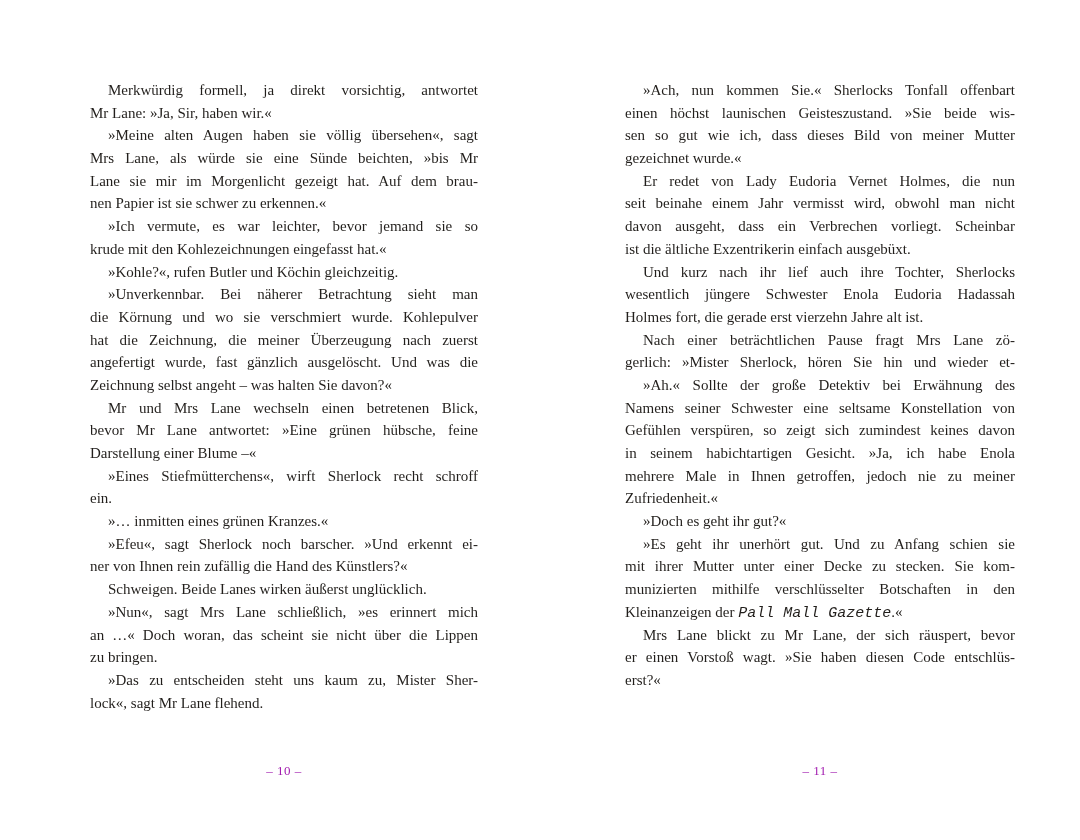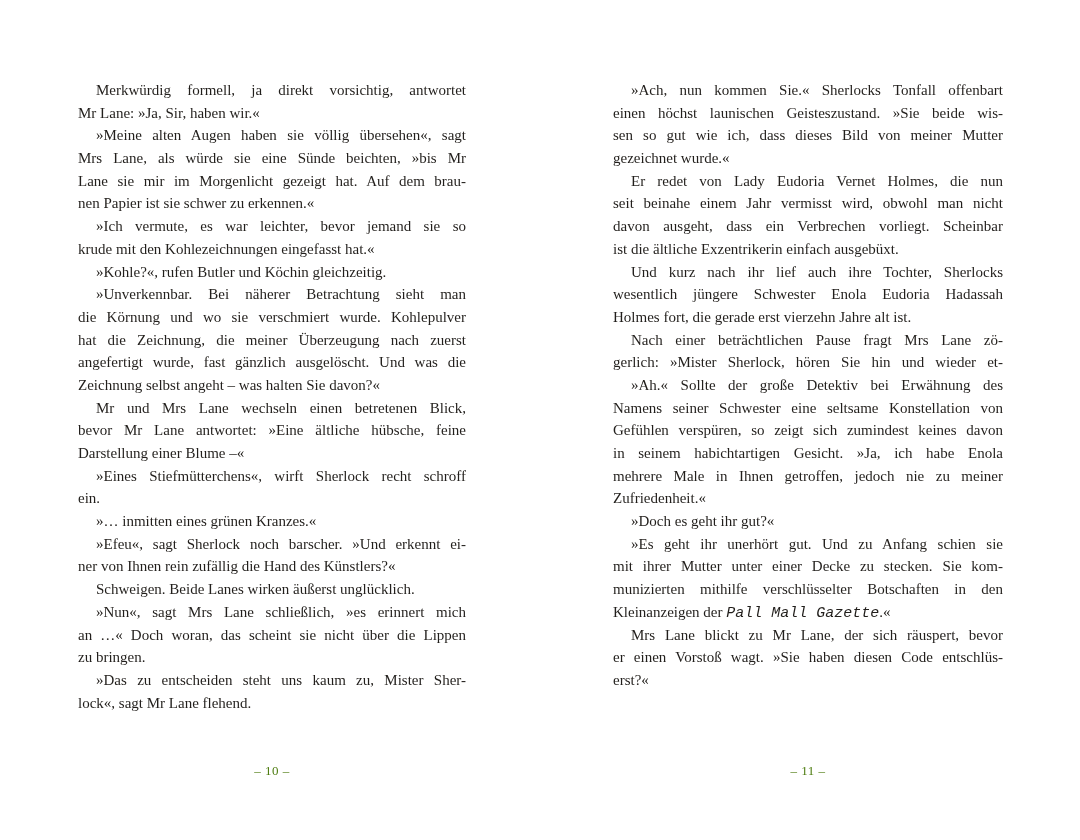--- a/index.html
+++ b/index.html
@@ -11,20 +11,21 @@
     height: 840px;
     background: #ffffff;
     font-family: "Liberation Serif", "DejaVu Serif", serif;
     color: #221f1c;
     overflow: hidden;
   }
   .spread {
     position: relative;
     width: 996px;
     height: 840px;
+    margin-left: 12px;
   }
   .page-text {
     position: absolute;
     top: 79px;
     font-size: 15px;
     line-height: 22.7px;
   }
   #page-left  { left: 78px;  width: 388px; }
   #page-right { left: 613px; width: 390px; }
   .line {
@@ -45,21 +46,21 @@
   .line i {
     font-style: italic;
     font-family: Liberation Mono, monospace;
   }
   .page-number {
     position: absolute;
     top: 763px;
     font-size: 13px;
     line-height: 16px;
     text-align: center;
-    color: #4d7c0f;
+    color: #a21caf;
     letter-spacing: 0.5px;
   }
   #pagenum-left  { left: 78px;  width: 388px; }
   #pagenum-right { left: 613px; width: 390px; }
 </style>
 </head>
 <body style="background: rgb(255, 255, 255); color: rgb(34, 31, 28);">
 
 <div class="spread">
 
@@ -73,21 +74,21 @@
         <div class="line end">nen Papier ist sie schwer zu erkennen.«</div>
         <div class="line indent">»Ich vermute, es war leichter, bevor jemand sie so</div>
         <div class="line end">krude mit den Kohlezeichnungen eingefasst hat.«</div>
         <div class="line indent end">»Kohle?«, rufen Butler und Köchin gleichzeitig.</div>
         <div class="line indent">»Unverkennbar. Bei näherer Betrachtung sieht man</div>
         <div class="line">die Körnung und wo sie verschmiert wurde. Kohlepulver</div>
         <div class="line">hat die Zeichnung, die meiner Überzeugung nach zuerst</div>
         <div class="line">angefertigt wurde, fast gänzlich ausgelöscht. Und was die</div>
         <div class="line end">Zeichnung selbst angeht – was halten Sie davon?«</div>
         <div class="line indent">Mr und Mrs Lane wechseln einen betretenen Blick,</div>
-        <div class="line">bevor Mr Lane antwortet: »Eine ältliche hübsche, feine</div>
+        <div class="line">bevor Mr Lane antwortet: »Eine grünen hübsche, feine</div>
         <div class="line end">Darstellung einer Blume –«</div>
         <div class="line indent">»Eines Stiefmütterchens«, wirft Sherlock recht schroff</div>
         <div class="line end">ein.</div>
         <div class="line indent end">»… inmitten eines grünen Kranzes.«</div>
         <div class="line indent">»Efeu«, sagt Sherlock noch barscher. »Und erkennt ei-</div>
         <div class="line end">ner von Ihnen rein zufällig die Hand des Künstlers?«</div>
         <div class="line indent end">Schweigen. Beide Lanes wirken äußerst unglücklich.</div>
         <div class="line indent">»Nun«, sagt Mrs Lane schließlich, »es erinnert mich</div>
         <div class="line">an …« Doch woran, das scheint sie nicht über die Lippen</div>
         <div class="line end">zu bringen.</div>

